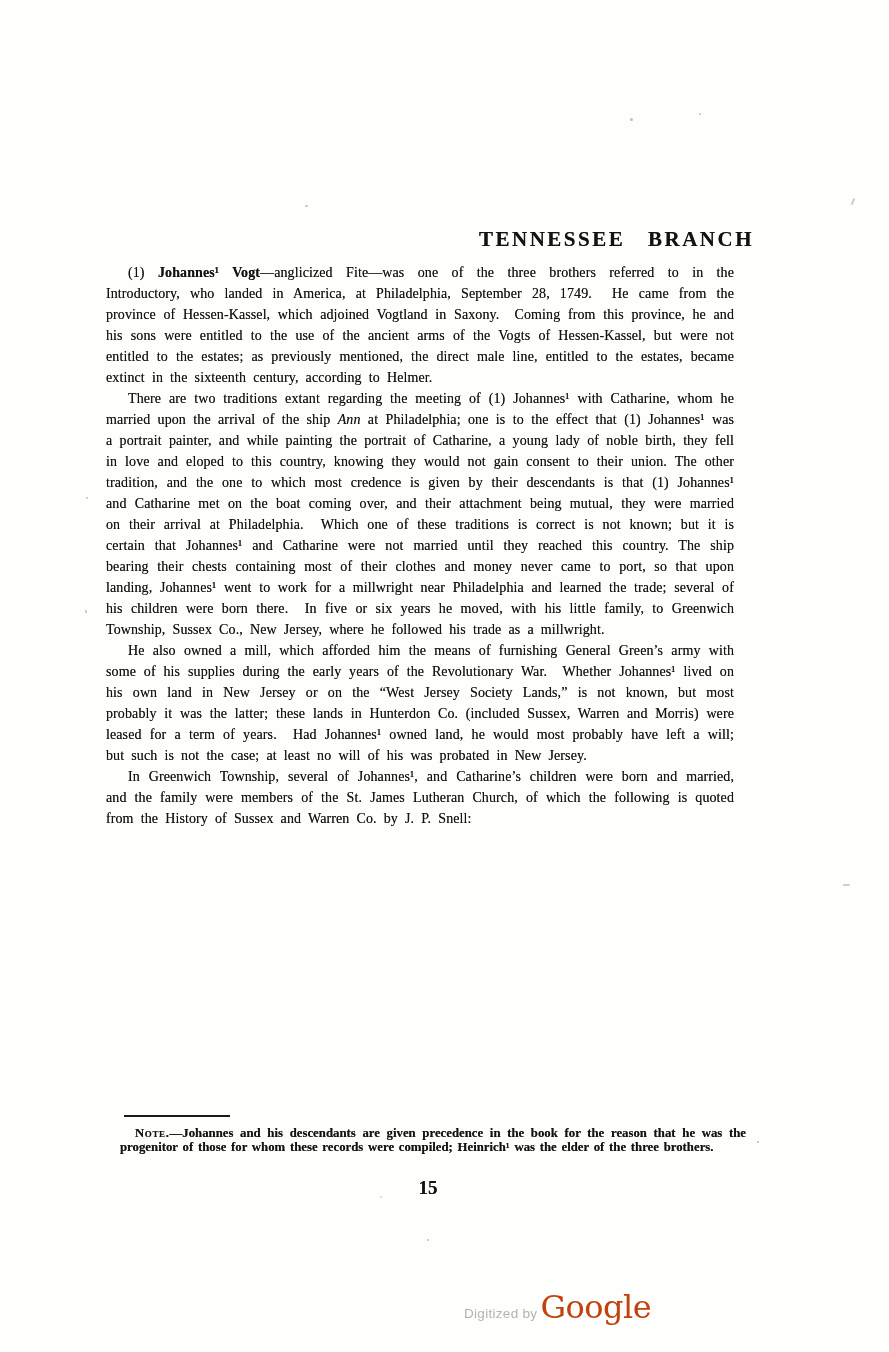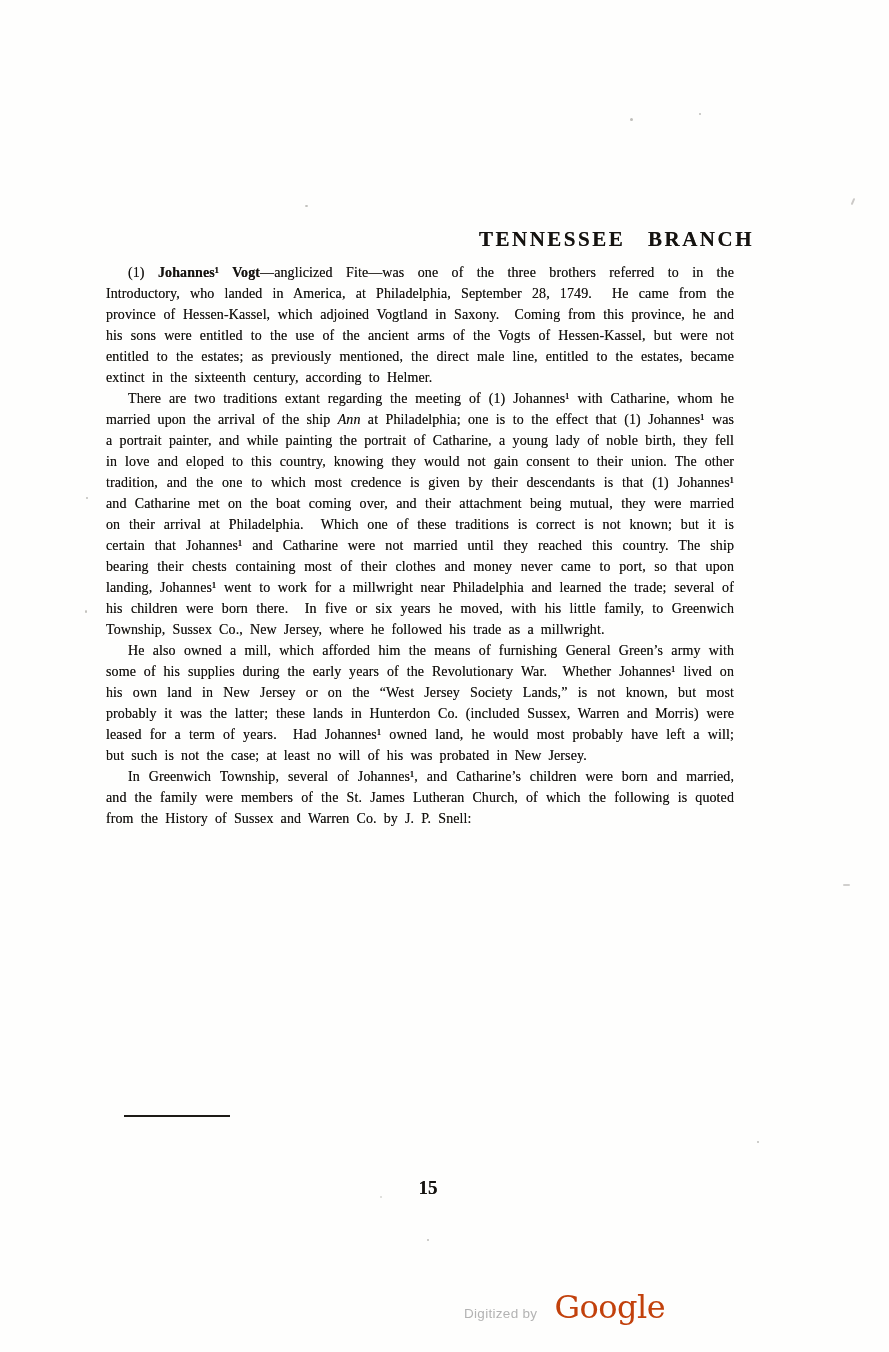--- a/index.html
+++ b/index.html
@@ -36,21 +36,21 @@
     font-size:12.8px;line-height:14px;font-weight:bold;
     text-align:justify;word-spacing:1.5px;text-indent:15px;
   }
   .page-number{
     position:absolute;left:106px;top:1177px;width:632px;
     padding-left:12px;box-sizing:border-box;
     text-align:center;font-size:19px;font-weight:bold;
   }
   .watermark{
     position:absolute;left:464px;top:1288px;
-    display:flex;align-items:baseline;gap:17px;
+    display:flex;align-items:baseline;gap:3px;
     text-shadow:none;
   }
   .wm-prefix{
     font-family:"Liberation Sans","DejaVu Sans",sans-serif;
     font-size:13.5px;color:#b3b3b3;letter-spacing:.3px;
   }
   .wm-logo{
     font-family:"DejaVu Serif","Liberation Serif",serif;
     font-size:32px;color:#c2410c;letter-spacing:-.5px;
   }
@@ -76,20 +76,21 @@
 
   <div class="body-text">
       <p><span>(1) </span><span class="run-bold">Johannes¹ Vogt</span><span>—anglicized Fite—was one of the three brothers referred to in the Introductory, who landed in America, at Philadelphia, September 28, 1749.&nbsp; He came from the province of Hessen-Kassel, which adjoined Vogtland in Saxony.&nbsp; Coming from this province, he and his sons were entitled to the use of the ancient arms of the Vogts of Hessen-Kassel, but were not entitled to the estates; as previously mentioned, the direct male line, entitled to the estates, became extinct in the sixteenth century, according to Helmer.</span></p>
       <p><span>There are two traditions extant regarding the meeting of (1) Johannes¹ with Catharine, whom he married upon the arrival of the ship </span><span class="run-italic">Ann</span><span> at Philadelphia; one is to the effect that (1) Johannes¹ was a portrait painter, and while painting the portrait of Catharine, a young lady of noble birth, they fell in love and eloped to this country, knowing they would not gain consent to their union. The other tradition, and the one to which most credence is given by their descendants is that (1) Johannes¹ and Catharine met on the boat coming over, and their attachment being mutual, they were married on their arrival at Philadelphia.&nbsp; Which one of these traditions is correct is not known; but it is certain that Johannes¹ and Catharine were not married until they reached this country. The ship bearing their chests containing most of their clothes and money never came to port, so that upon landing, Johannes¹ went to work for a millwright near Philadelphia and learned the trade; several of his children were born there.&nbsp; In five or six years he moved, with his little family, to Greenwich Township, Sussex Co., New Jersey, where he followed his trade as a millwright.</span></p>
       <p><span>He also owned a mill, which afforded him the means of furnishing General Green’s army with some of his supplies during the early years of the Revolutionary War.&nbsp; Whether Johannes¹ lived on his own land in New Jersey or on the “West Jersey Society Lands,” is not known, but most probably it was the latter; these lands in Hunterdon Co. (included Sussex, Warren and Morris) were leased for a term of years.&nbsp; Had Johannes¹ owned land, he would most probably have left a will; but such is not the case; at least no will of his was probated in New Jersey.</span></p>
       <p><span>In Greenwich Township, several of Johannes¹, and Catharine’s children were born and married, and the family were members of the St. James Lutheran Church, of which the following is quoted from the History of Sussex and Warren Co. by J. P. Snell:</span></p>
     </div>
 
   <div class="footnote-rule"></div>
 
+  <div class="footnote"><span class="run-smallcaps">Note.</span><span>—Johannes and his descendants are given precedence in the book for the reason that he was the progenitor of those for whom these records were compiled; Heinrich¹ was the elder of the three brothers.</span></div>
 
   <div class="page-number">15</div>
 
   <div class="watermark">
     <span class="wm-prefix">Digitized by</span>
     <span class="wm-logo">Google</span>
   </div>
 
   <div>
     <span class="speck s1"></span>

